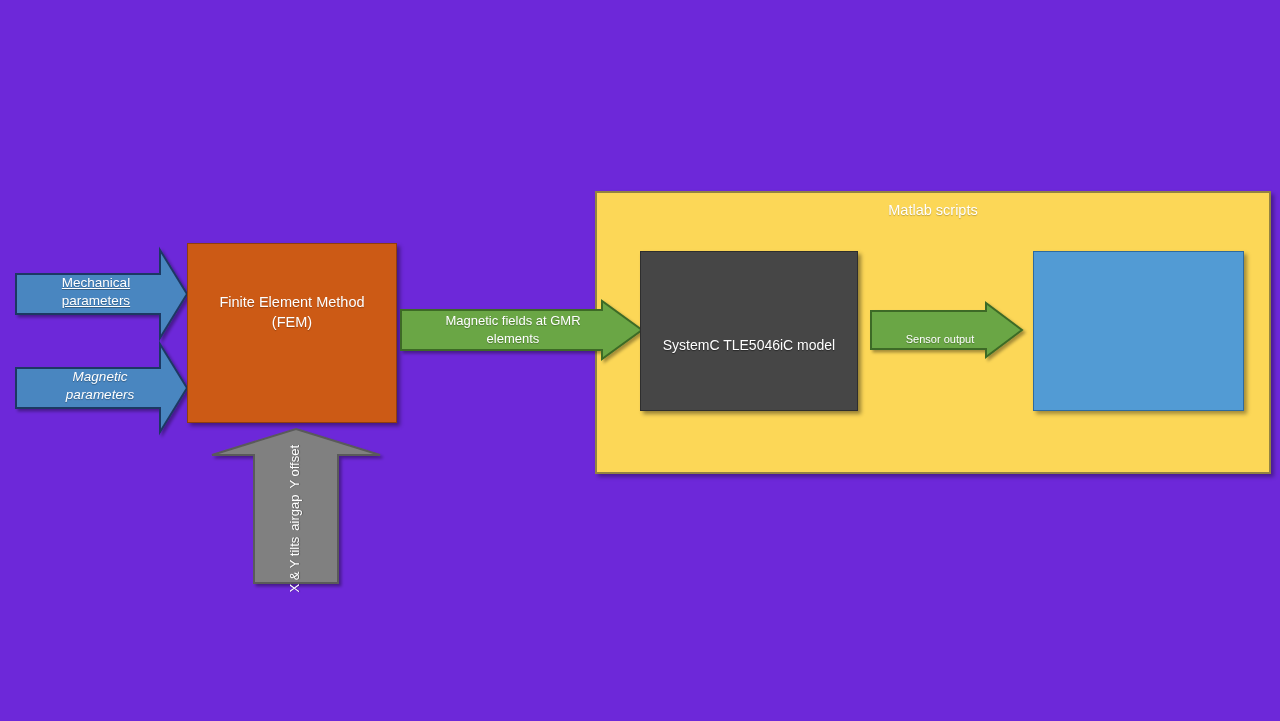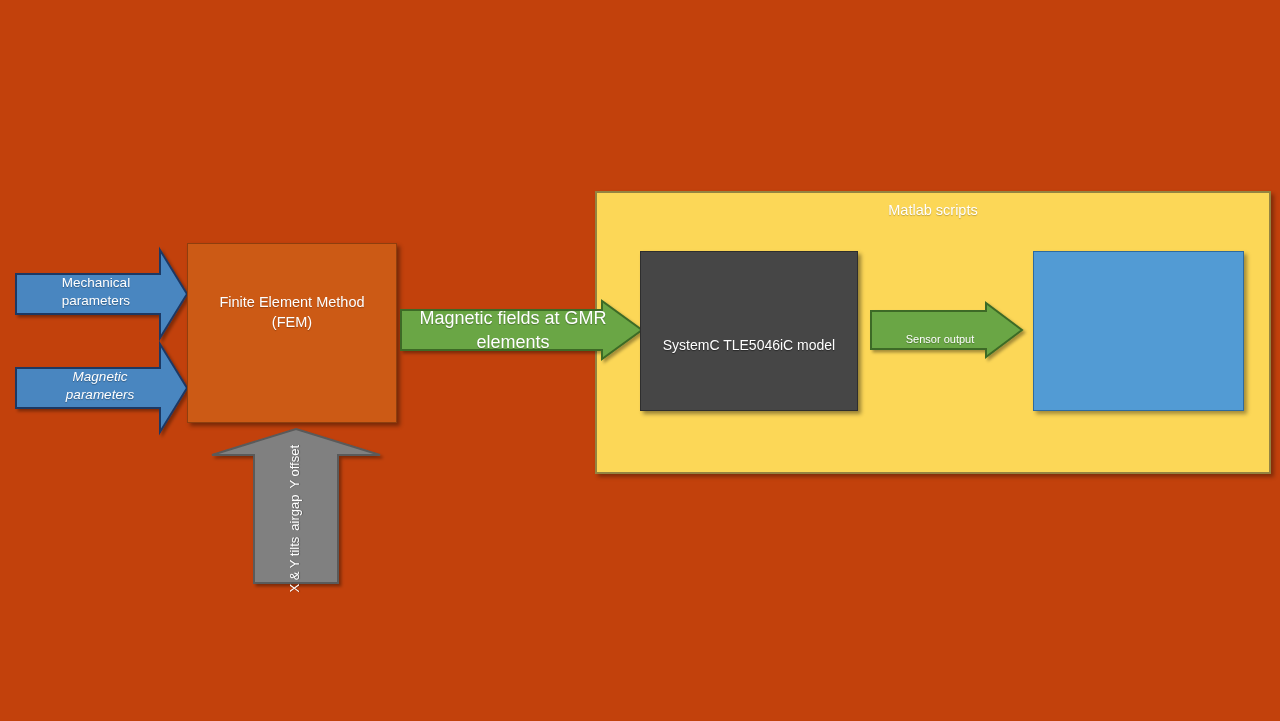--- a/index.html
+++ b/index.html
@@ -8,21 +8,21 @@
     padding: 0;
     background: #ffffff;
   }
   body {
     font-family: "Liberation Sans", sans-serif;
   }
   #canvas {
     position: relative;
     width: 1280px;
     height: 721px;
-    background: #c2410c;
+    background: #6d28d9;
     overflow: hidden;
   }
 
   
   .shape {
     position: absolute;
     box-sizing: border-box;
   }
   .label {
     position: absolute;
@@ -120,36 +120,37 @@
   }
 
   
   .arrow-label-blue-1 {
     left: 16px;
     top: 262px;
     width: 160px;
     height: 60px;
     font-size: 13.5px;
     text-shadow: 0 1px 1px rgba(0,0,0,0.30);
+    text-decoration: underline;
   }
   .arrow-label-blue-2 {
     left: 16px;
     top: 356px;
     width: 168px;
     height: 60px;
     font-size: 13.5px;
     text-shadow: 0 1px 1px rgba(0,0,0,0.30);
     font-style: italic;
   }
   .arrow-label-green-1 {
     left: 404px;
     top: 303px;
     width: 218px;
     height: 54px;
-    font-size: 18px;
+    font-size: 13px;
     text-shadow: 0 1px 1px rgba(0,0,0,0.28);
   }
   .arrow-label-green-2 {
     left: 874px;
     top: 317px;
     width: 132px;
     height: 44px;
     font-size: 11px;
     text-shadow: 0 1px 1px rgba(0,0,0,0.28);
   }

